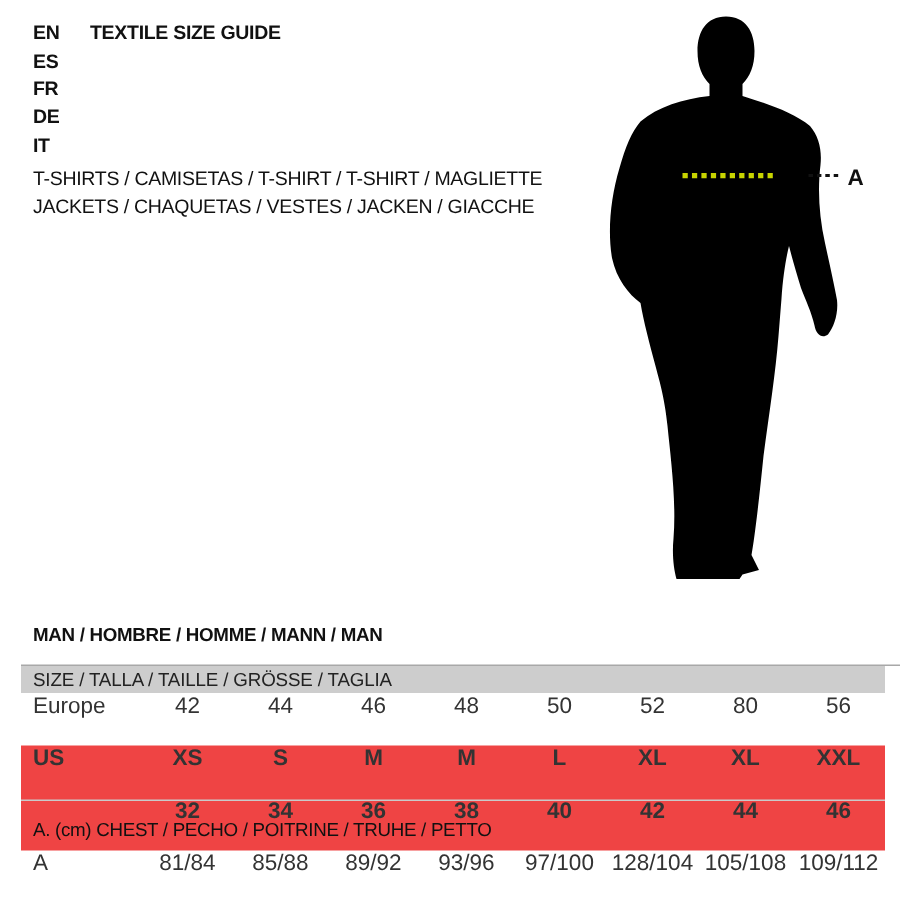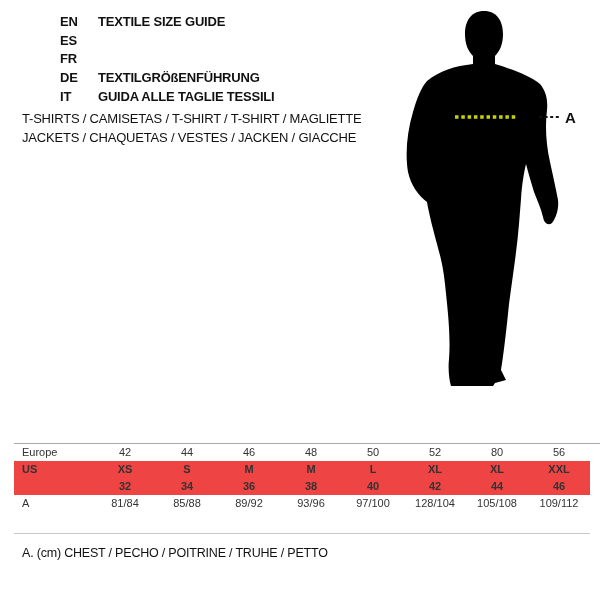--- a/index.html
+++ b/index.html
@@ -3,34 +3,34 @@
 <meta charset="utf-8">
 <style>
   html,body{margin:0;padding:0;background:#ffffff;}
   .page{
     position:relative;width:600px;height:600px;background:#ffffff;overflow:hidden;
     font-family:"Liberation Sans","DejaVu Sans",sans-serif;color:#111;
   }
   
   .lang-list{position:absolute;left:22px;top:12px;}
   .lang-row{display:flex;height:18.7px;align-items:center;}
-  .lang-code{width:38px;font-size:13px;font-weight:700;letter-spacing:-0.2px;margin-left:38px;}
+  .lang-code{width:38px;font-size:13px;font-weight:700;letter-spacing:-0.2px;}
   .lang-label{font-size:13px;font-weight:700;letter-spacing:-0.2px;white-space:nowrap;}
   
   .categories{position:absolute;left:22px;top:109px;}
   .cat-line{font-size:13px;font-weight:400;letter-spacing:-0.2px;line-height:19px;white-space:nowrap;}
   
   .figure-wrap{position:absolute;left:403px;top:4px;width:197px;height:392px;}
   
   .section-title{position:absolute;left:22px;top:416px;font-size:12.5px;font-weight:700;letter-spacing:-0.2px;}
   
   .table-top-line{position:absolute;left:14px;top:443px;width:586px;height:1px;background:#a8a8a8;}
   .size-table{position:absolute;left:14px;top:444px;width:576px;}
   .t-head{height:18px;line-height:18px;background:#cdcdcd;color:#222;font-size:12.5px;padding-left:8px;letter-spacing:-0.1px;}
-  .t-row{display:grid;grid-template-columns:80px repeat(8,1fr);height:17px;line-height:17px;font-size:11px;color:#333;}
+  .t-row{display:grid;grid-template-columns:80px repeat(8,1fr);height:35px;line-height:17px;font-size:15px;color:#333;}
   .t-row.alt{background:#ef4444;font-weight:bold;}
   .t-label{padding-left:8px;text-align:left;}
   .t-cell{text-align:center;}
   .table-bottom-line{position:absolute;left:14px;top:533px;width:576px;height:1px;background:#c9c9c9;}
   
   .footnote{position:absolute;left:22px;top:546px;font-size:12.5px;font-weight:400;letter-spacing:-0.2px;}
 </style>
 </head>
 <body>
 
@@ -42,25 +42,23 @@
       <span class="lang-label">TEXTILE SIZE GUIDE</span>
     </div>
     <div class="lang-row">
       <span class="lang-code">ES</span>
     </div>
     <div class="lang-row">
       <span class="lang-code">FR</span>
     </div>
     <div class="lang-row">
       <span class="lang-code">DE</span>
-      <span class="lang-label">TEXTILGRÖßENFÜHRUNG</span>
     </div>
     <div class="lang-row">
       <span class="lang-code">IT</span>
-      <span class="lang-label">GUIDA ALLE TAGLIE TESSILI</span>
     </div>
   </div>
 
   <div class="categories">
     <div class="cat-line">T-SHIRTS / CAMISETAS / T-SHIRT / T-SHIRT / MAGLIETTE</div>
     <div class="cat-line">JACKETS / CHAQUETAS / VESTES / JACKEN / GIACCHE</div>
   </div>
 
   <div class="figure-wrap">
     <svg width="197" height="392" viewBox="0 0 197 392" xmlns="http://www.w3.org/2000/svg">
@@ -95,23 +93,25 @@
         C 36,67 52,62 70,60
         L 70,52
         C 65,47 62,40 62,30
         C 62,17 68,7 81,7 Z"></path>
       <line x1="52" y1="113" x2="115" y2="113" stroke="#c8d400" stroke-width="3.5" stroke-dasharray="3.5,2.8"></line>
       <line x1="136" y1="113" x2="158" y2="113" stroke="#111111" stroke-width="2" stroke-dasharray="3,2.6"></line>
       <text x="162" y="119" font-size="15" font-weight="600" font-family="Liberation Sans, DejaVu Sans, sans-serif" fill="#111">A</text>
     </svg>
   </div>
 
+  <div class="section-title">MAN / HOMBRE / HOMME / MANN / MAN</div>
 
   <div class="table-top-line"></div>
   <div class="size-table">
+    <div class="t-head">SIZE / TALLA / TAILLE / GRÖSSE / TAGLIA</div>
 
     <div class="t-row">
       <div class="t-label">Europe</div>
       <div class="t-cell">42</div>
       <div class="t-cell">44</div>
       <div class="t-cell">46</div>
       <div class="t-cell">48</div>
       <div class="t-cell">50</div>
       <div class="t-cell">52</div>
       <div class="t-cell">80</div>

